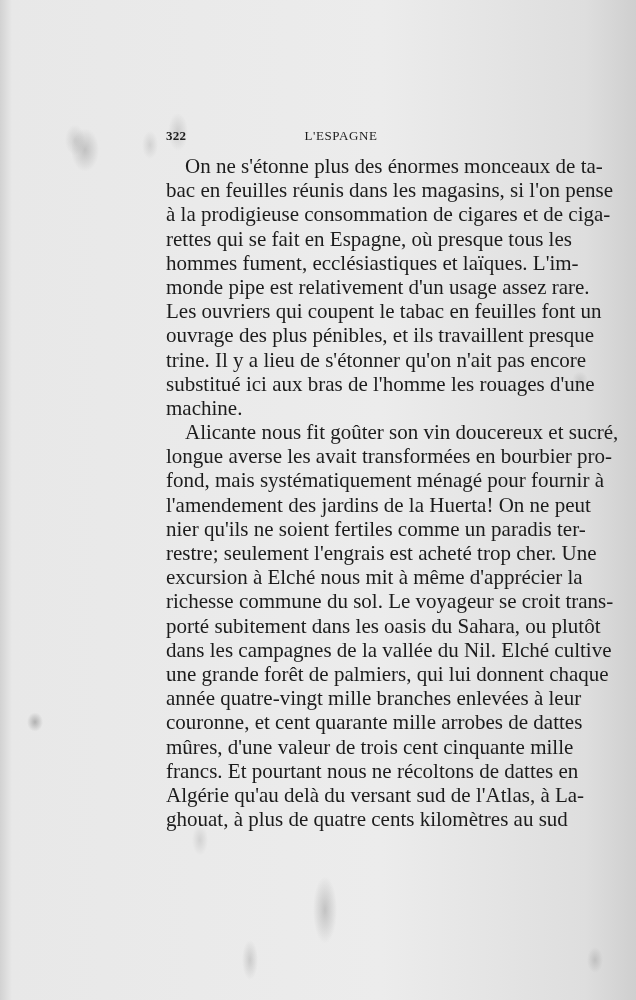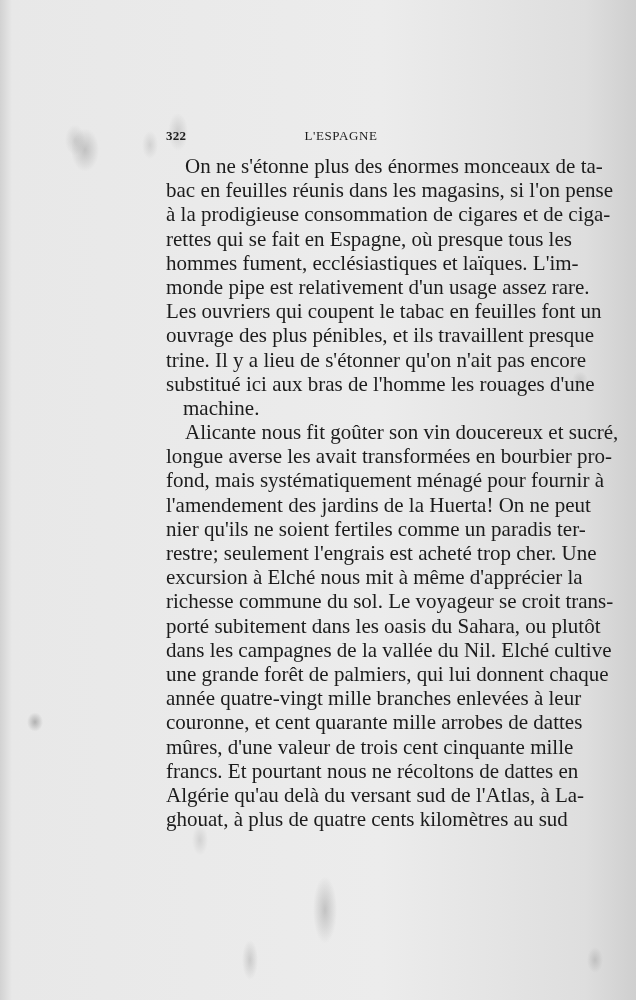--- a/index.html
+++ b/index.html
@@ -69,21 +69,20 @@
       white-space: nowrap;
       text-align: justify;
       text-align-last: justify;
       height: 24.2px;
     }
     .line.indent {
       padding-left: 19px;
     }
     .line.last {
       text-align-last: left;
-      margin-left: 17px;
     }
   </style>
 </head>
 <body>
 
 <div class="page">
   <div class="header">
     <span class="page-number">322</span>
     <span class="running-title">L'ESPAGNE</span>
   </div>

